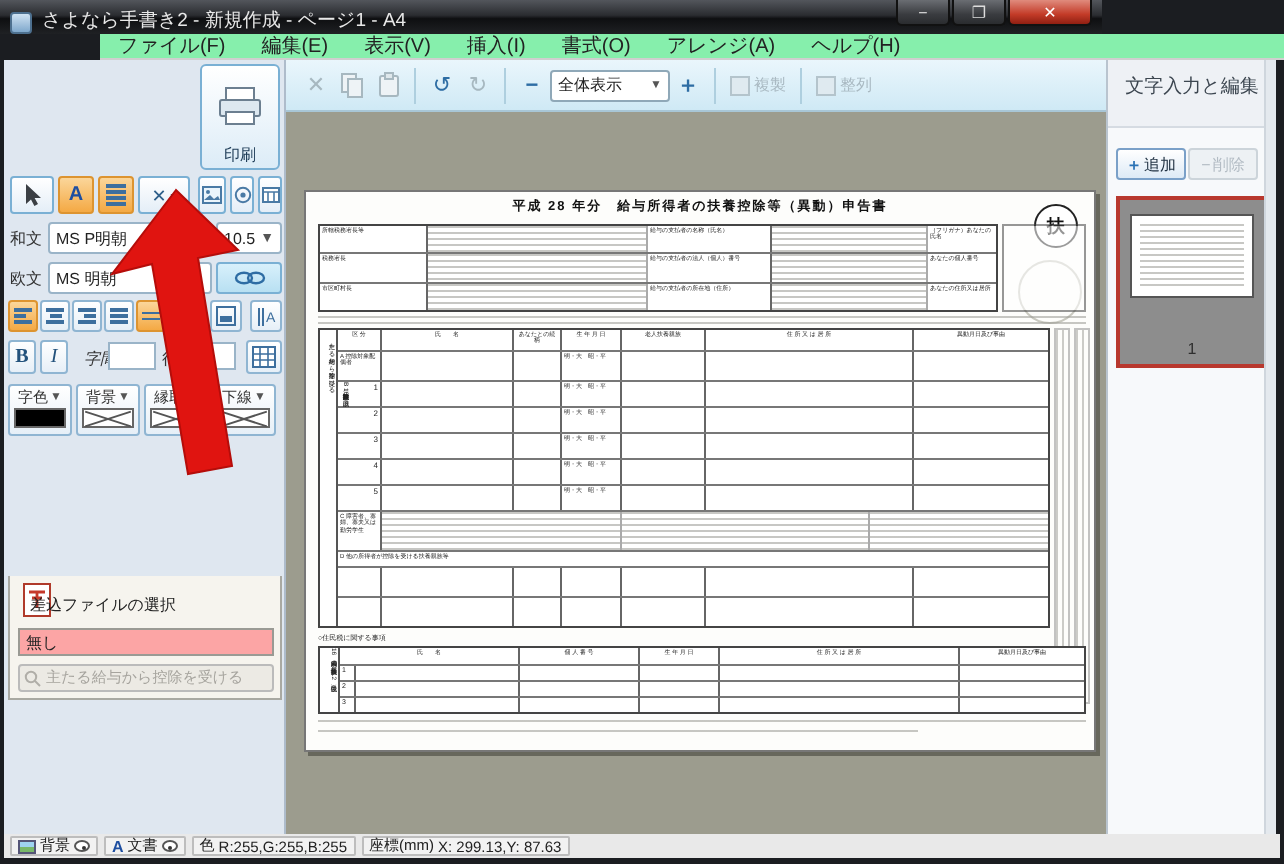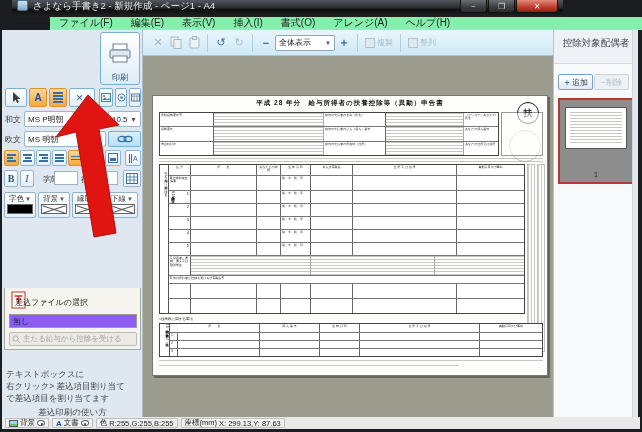--- a/index.html
+++ b/index.html
@@ -1,22 +1,22 @@
 <!DOCTYPE html>
 <html><head>
 <meta charset="utf-8">
 <style>
   * { margin:0; padding:0; box-sizing:border-box; }
   html,body { width:642px; height:432px; font-family:"Liberation Sans",sans-serif; }
   #win { position:relative; width:642px; height:432px; background:#1b1d21; overflow:hidden; }
 
   
-  #titlebar { position:absolute; left:12px; top:0; width:551px; height:17px;
+  #titlebar { position:absolute; left:0; top:0; width:551px; height:17px;
     background:linear-gradient(#53565c,#2a2c30 45%,#0e0f11 55%,#1f2124); color:#e8e8e8;
-    display:flex; align-items:flex-start; font-size:9.5px; }
+    display:flex; align-items:flex-end; font-size:9.5px; }
   #appicon { width:11px; height:11px; margin:0 5px 0 5px; background:linear-gradient(#cfe2f2,#7fa8cc);
     border:1px solid #4d708f; border-radius:2px; }
   #winbtns { position:absolute; right:5px; top:0; display:flex; gap:1px; }
   .wbtn { height:13px; border:1px solid #111; border-top:none; border-radius:0 0 3px 3px;
     background:linear-gradient(#6a6d72,#3a3c40 60%,#2a2c2f); color:#ddd; font-size:8px;
     display:flex; align-items:center; justify-content:center; }
   .wbtn.min,.wbtn.max { width:27px; }
   .wbtn.close { width:42px; background:linear-gradient(#e08b7d,#c33b28 60%,#8f1f12); color:#fff; }
 
   
@@ -74,21 +74,21 @@
   .swatch { margin:0 auto; width:26px; height:10px; border:1px solid #666; background:#fff; position:relative; }
   .swatch.black { background:#000; }
   .swatch.none::before,.swatch.none::after { content:""; position:absolute; left:0; top:50%; width:100%; height:1px; background:#555; }
   .swatch.none::before { transform:rotate(18deg); } .swatch.none::after { transform:rotate(-18deg); }
 
   #merge { position:absolute; left:2px; top:258px; width:137px; }
   #merge-hdr { height:13px; background:linear-gradient(#a8a8a8,#7d7d7d); color:#fff; font-size:8px;
     display:flex; align-items:center; padding-left:4px; border:1px solid #6f6f6f; }
   #merge-body { background:#f6f4ee; border:1px solid #a9a9a2; border-top:none; height:62px; position:relative; }
   #merge-label { position:absolute; left:10px; top:9px; font-size:8px; color:#222; }
-  #merge-input { position:absolute; left:4px; top:26px; width:128px; height:14px; background:#8b5cf6;
+  #merge-input { position:absolute; left:4px; top:26px; width:128px; height:14px; background:#fca5a5;
     border:1px solid #9a9a94; font-size:8px; color:#222; display:flex; align-items:center; padding:0 3px; }
   #merge-preview { position:absolute; left:4px; top:44px; width:128px; height:14px; border:1px solid #bbb;
     border-radius:2px; background:#eceae4; color:#a6a49e; font-size:7.5px; display:flex; align-items:center; gap:2px; padding:0 2px; }
 
   #hint { position:absolute; left:4px; top:338px; width:133px; font-size:8.5px; color:#44474d; line-height:12px; }
   #hint .cut { text-align:center; margin-top:2px; }
 
   
   .ts-sep { width:1px; height:18px; background:#aecfdf; margin:0 4px; }
   .ts-ic { width:18px; height:18px; display:flex; align-items:center; justify-content:center;
@@ -344,26 +344,20 @@
         <div id="merge-preview">
           <svg width="9" height="9">
               <circle cx="3.5" cy="3.5" r="2.6" fill="none" stroke="#b0aea8"></circle>
               <path d="M5.5 5.5 L8 8" stroke="#b0aea8"></path>
             </svg>
           <span>主たる給与から控除を受ける</span>
         </div>
       </div>
     </div>
 
-    <div id="hint">
-        <div>テキストボックスに</div>
-        <div>右クリック&gt; 差込項目割り当て</div>
-        <div>で差込項目を割り当てます</div>
-        <div class="cut">差込印刷の使い方</div>
-      </div>
   </div>
 
   <div id="toolstrip">
     <span class="ts-ic gray" style="margin-left:6px;">✕</span>
     <span class="ts-ic gray">
       <svg width="12" height="13">
           <rect x="1" y="1" width="7" height="9" fill="#eef3f6" stroke="#a7b8c0"></rect>
           <rect x="4" y="3.5" width="7" height="9" fill="#eef3f6" stroke="#a7b8c0"></rect>
         </svg>
     </span>
@@ -562,21 +556,21 @@
             </div>
           </div>
           <div class="stripes" style="position: absolute; left: 6px; top: 264px; width: 384px; height: 3px;"></div>
           <div class="stripes" style="position: absolute; left: 6px; top: 269px; width: 300px; height: 3px;"></div>
         </div>
     </div>
   </div>
 
   <div id="rightpanel">
     <div id="pl-header">
-        <div id="pl-title">控除対象配偶者</div>
+        <div id="pl-title">文字入力と編集</div>
       </div>
     <div id="pl-btns">
       <div class="plbtn add">
         <span class="pl">＋</span>
         <span>追加</span>
       </div>
       <div class="plbtn del">
         <span>−</span>
         <span>削除</span>
       </div>

